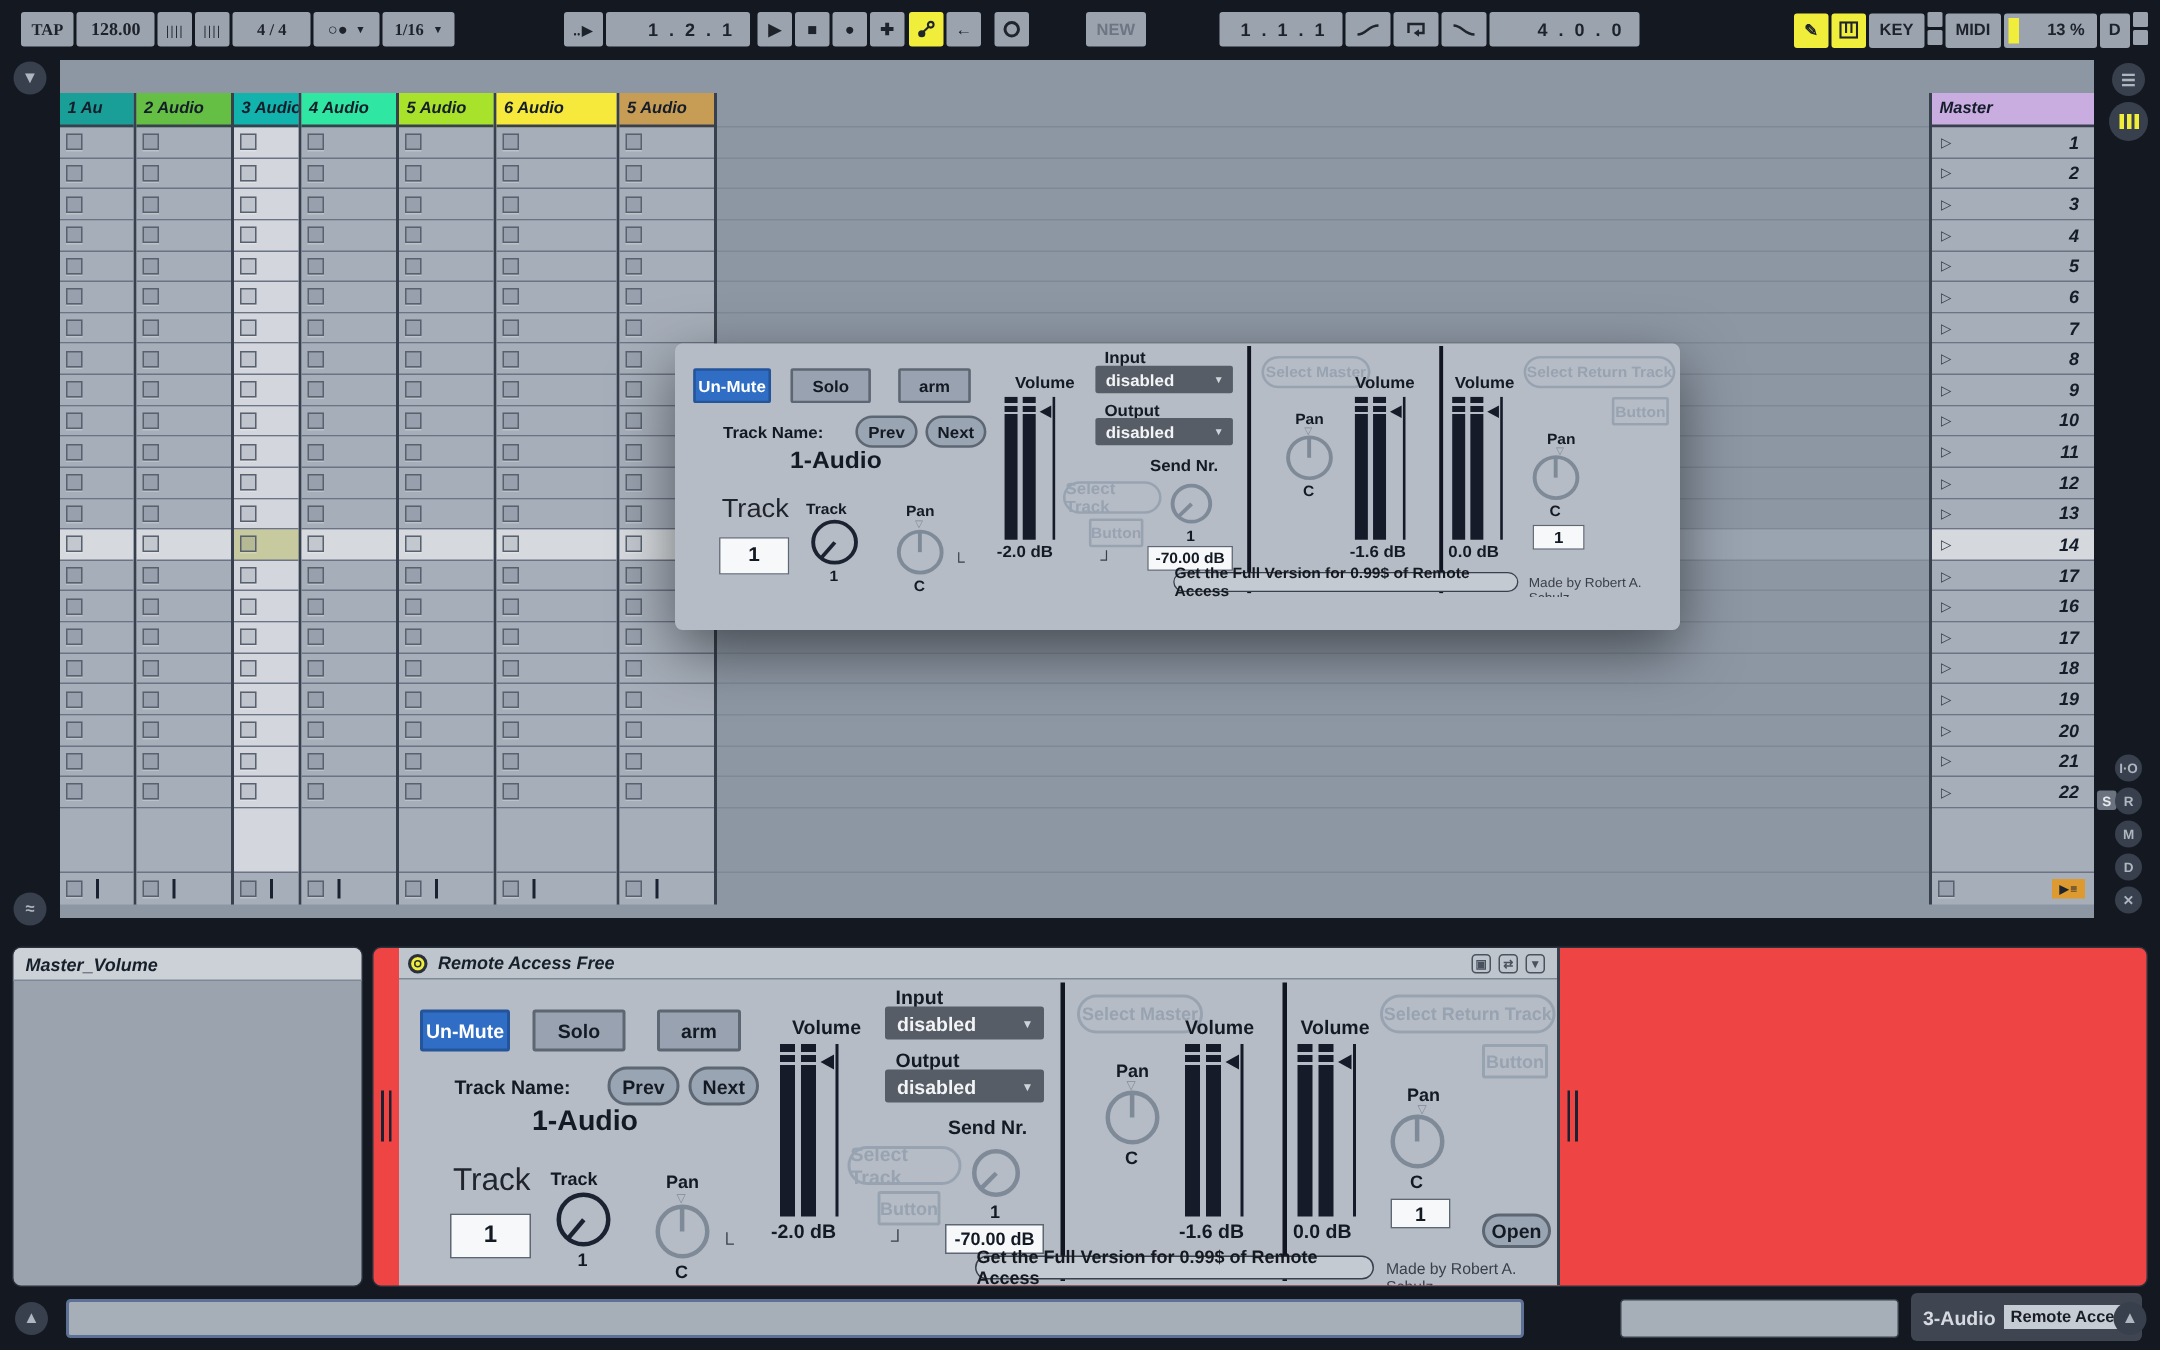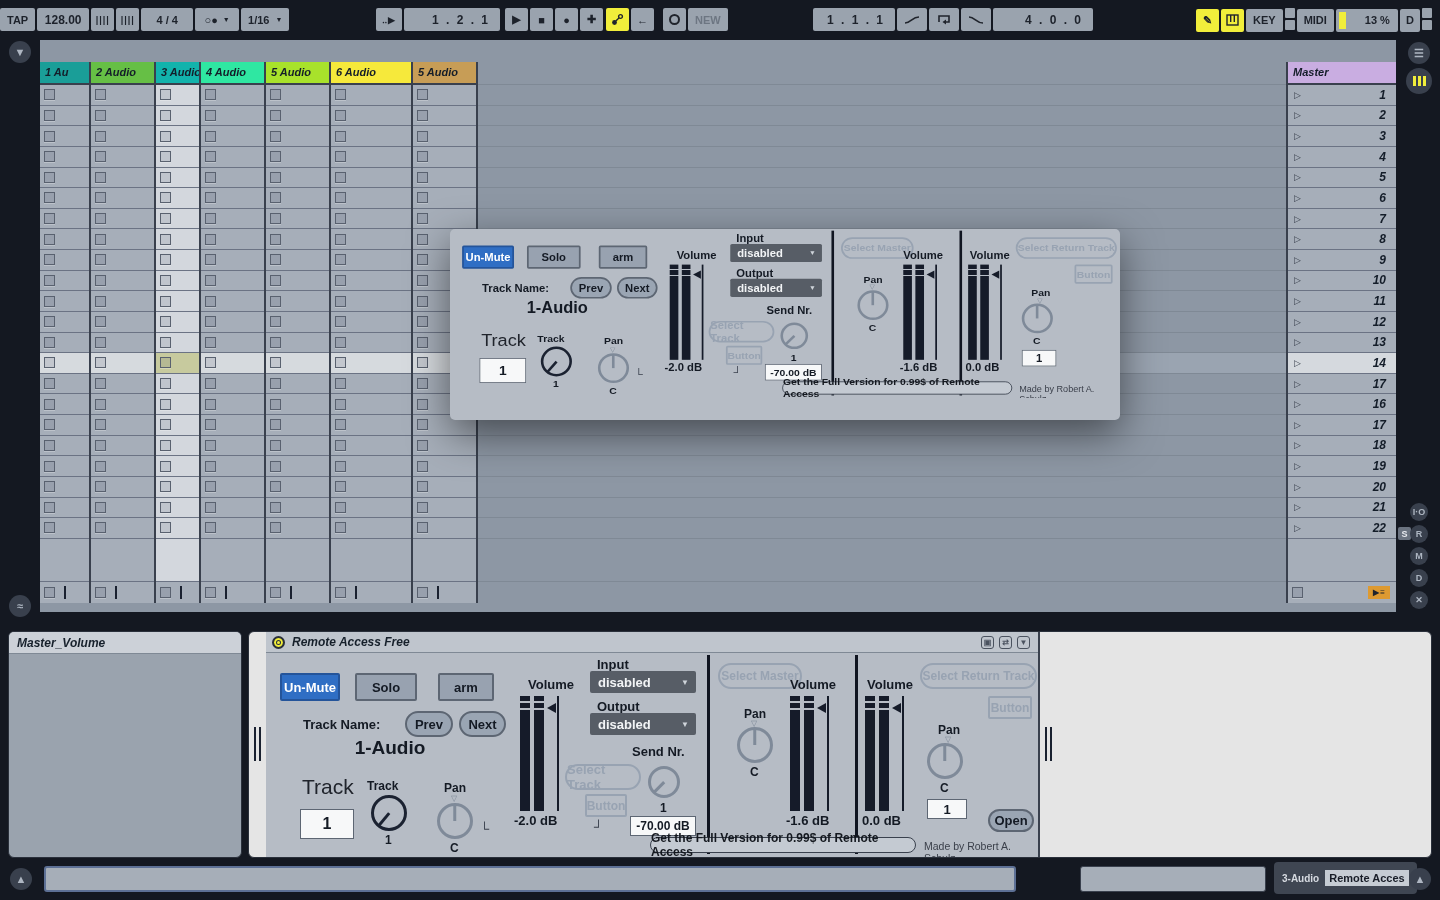--- a/index.html
+++ b/index.html
@@ -111,21 +111,21 @@
   .bracket { position:absolute; font-size:13px; color:#39404d; font-weight:bold; }
   .footer-pill { position:absolute; background:#c4cad2; border:1.5px solid #39404d; border-radius:9px;
      font-weight:bold; font-size:12px; display:flex; align-items:center; justify-content:center; color:#14181f; }
   .credit { position:absolute; font-size:10.5px; color:#3a3f4a; }
   .device-only { display:flex; }
   
   .clip-panel { position:absolute; left:8px; top:631px; width:234px; height:227px; background:#9aa3ae;
      border-radius:6px; overflow:hidden; border:1px solid #2a303b; }
   .clip-panel-head { height:22px; background:#ccd1d8; border-bottom:1px solid #7f8995; font-weight:bold;
      font-style:italic; font-size:12px; color:#16202b; padding:4px 0 0 8px; }
-  .device-zone { position:absolute; left:248px; top:631px; width:1184px; height:227px; background:#e5e5e5;
+  .device-zone { position:absolute; left:248px; top:631px; width:1184px; height:227px; background:#ef4444;
      border-radius:6px; display:flex; overflow:hidden; border:1px solid #2a303b; }
   .spacer { width:17px; flex:none; position:relative; }
   .spacer .grip { position:absolute; left:5px; top:95px; width:7px; height:34px;
      background:repeating-linear-gradient(to right,#1a2130 0 2px,transparent 2px 5px); }
   .device { width:774px; flex:none; background:#b6bcc5; border-right:2px solid #39404d; display:flex; flex-direction:column; }
   .device-titlebar { height:21px; background:#bfc5cd; border-bottom:1px solid #7f8995; display:flex; align-items:center; }
   .device-power { width:13px; height:13px; border-radius:50%; background:#f1ee3b; border:2px solid #2a303b;
      margin-left:6px; box-shadow:inset 0 0 0 2px #f1ee3b, inset 0 0 0 3px #2a303b; }
   .device-title { font-weight:bold; font-style:italic; font-size:12px; color:#16202b; margin-left:7px; }
   .device-title-icons { margin-left:auto; margin-right:8px; display:flex; gap:5px; }
@@ -135,28 +135,28 @@
   .dropzone { flex:1; background:#aab2bb; display:flex; align-items:center; justify-content:center; }
   .dropzone span { font-weight:bold; font-size:13px; color:#1c2230; }
   
   .statusbar { position:absolute; left:0; top:860px; width:1440px; height:40px; background:#141821; }
   .info-bar { position:absolute; left:44px; top:6px; width:972px; height:26px; background:#a6aeb8;
      border:2px solid #5d7095; border-radius:3px; }
   .info-bar2 { position:absolute; left:1080px; top:6px; width:186px; height:26px; background:#a6aeb8;
      border:1px solid #39404d; border-radius:3px; }
   .crumb-tab { position:absolute; left:1274px; top:2px; height:32px; background:#3f4652; border-radius:4px;
      display:flex; align-items:center; padding:0 8px; }
-  .crumb-track { color:#d6dae0; font-weight:bold; font-size:10px; margin-right:6px; }
+  .crumb-track { color:#d6dae0; font-weight:bold; font-size:13px; margin-right:6px; }
   .crumb-device { background:#c6ccd3; color:#181d27; font-weight:bold; font-size:11px; padding:2px 4px; }
 </style>
 </head>
 <body>
 
 <div class="toolbar">
-  <div class="tgroup" style="left:0;">
+  <div class="tgroup" style="left:14px;font-family:Liberation Serif, serif;">
     <div class="tbtn">TAP</div>
     <div class="tbtn" style="width:52px;font-size:12px;">128.00</div>
     <div class="tbtn icononly meter-ticks">||||</div>
     <div class="tbtn icononly meter-ticks">||||</div>
     <div class="tbtn" style="width:52px;">4  /  4</div>
     <div class="tbtn" style="width:44px;">
         <span>○●</span>
         <span style="font-size:7px;margin-left:5px;">▼</span>
       </div>
     <div class="tbtn" style="width:48px;">
@@ -177,21 +177,21 @@
   <div class="tgroup" style="left:606px;">
     <div class="tbtn icononly yellow">
       <svg class="mini" width="13" height="13" viewBox="0 0 13 13">
           <circle cx="3.5" cy="9.5" r="2.4" fill="#20242c"></circle>
           <circle cx="9.5" cy="3.5" r="1.9" fill="none" stroke="#20242c" stroke-width="1.4"></circle>
           <line x1="4.8" y1="8" x2="8.2" y2="4.8" stroke="#20242c" stroke-width="1.4"></line>
         </svg>
     </div>
     <div class="tbtn icononly">←</div>
   </div>
-  <div class="tgroup" style="left:663px;">
+  <div class="tgroup" style="left:663px;gap:36px;">
     <div class="tbtn icononly">
         <span style="width:11px;height:11px;border:2px solid #20242c;border-radius:50%;"></span>
       </div>
     <div class="tbtn dim">NEW</div>
   </div>
   <div class="tgroup" style="left:813px;">
     <div class="tdisplay" style="width:82px;">1 .   1 .   1</div>
     <div class="tbtn icononly" style="width:30px;">
       <svg class="mini" width="16" height="12" viewBox="0 0 16 12">
           <path d="M1,9 C7,9 8,3 15,3" fill="none" stroke="#20242c" stroke-width="1.6"></path>

